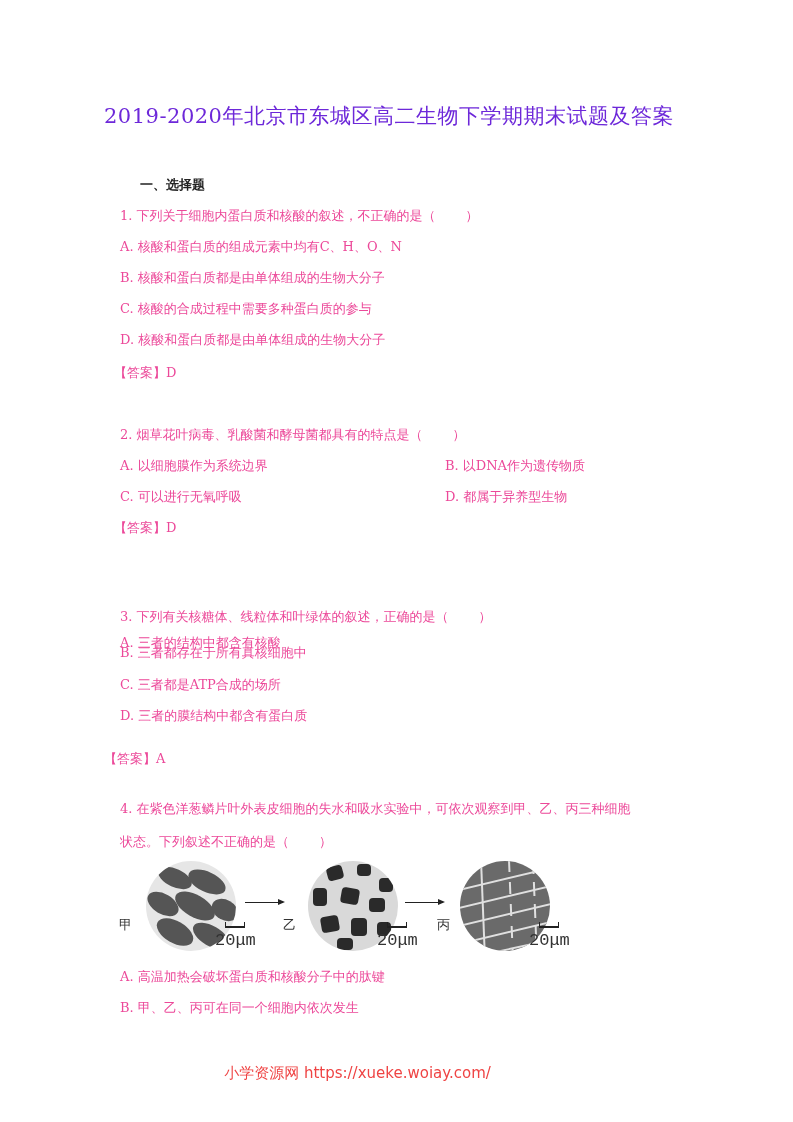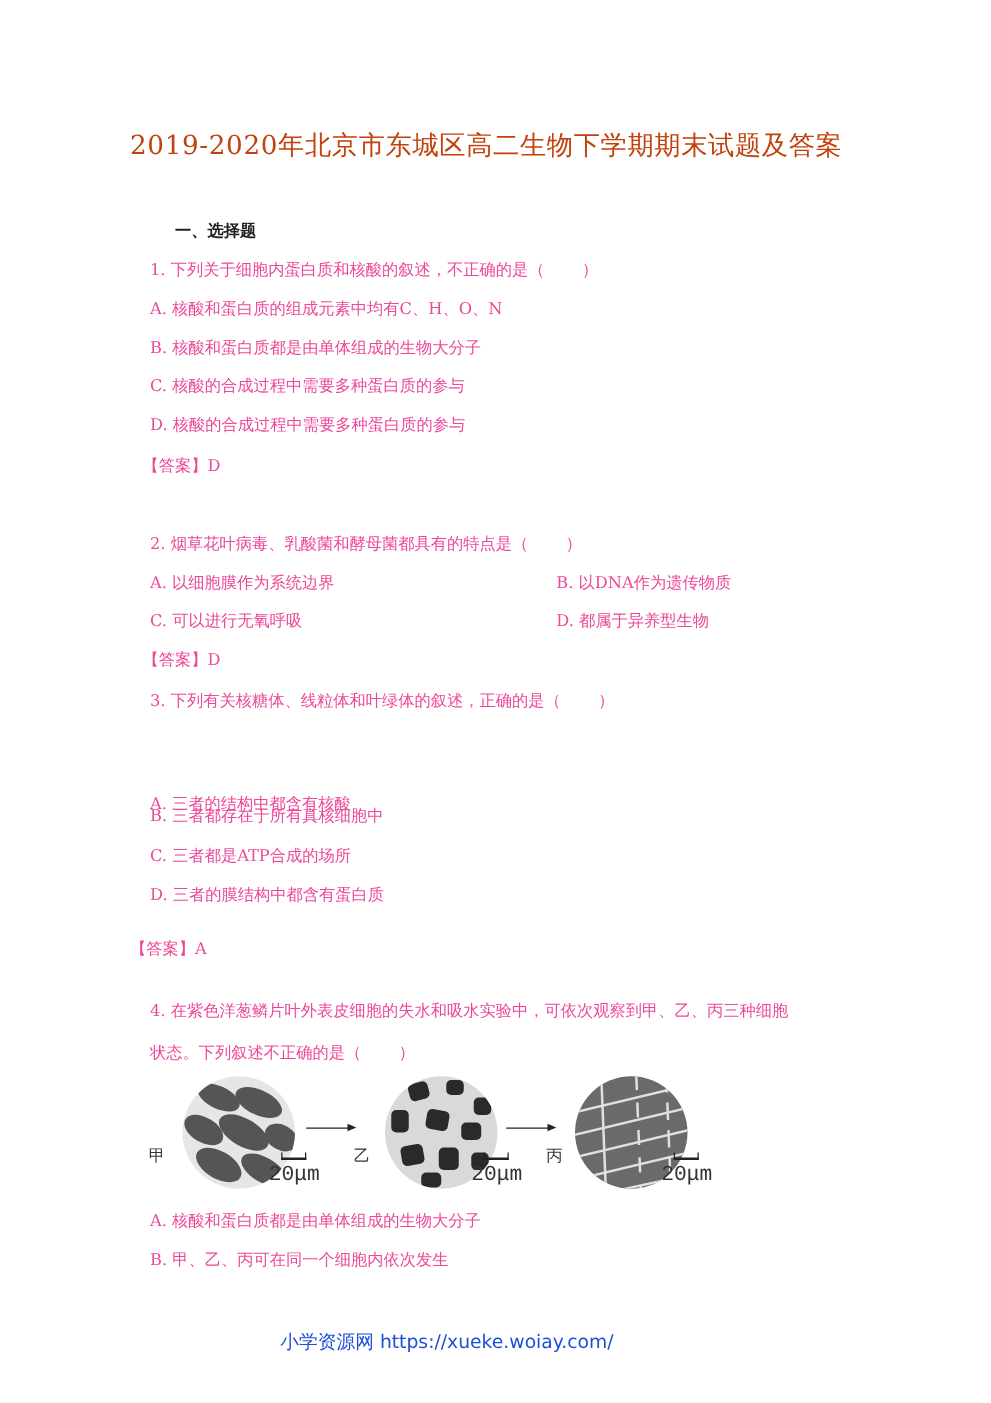--- a/index.html
+++ b/index.html
@@ -3,21 +3,21 @@
 <meta charset="utf-8">
 <style>
   html, body { margin: 0; padding: 0; background: #ffffff; }
   body {
     width: 793px; height: 1122px; position: relative; overflow: hidden;
     font-family: "DejaVu Serif", "Liberation Serif", serif;
     color: #2a2a2a;
   }
   .page-title {
     position: absolute; top: 102px; left: 0; width: 778px; text-align: center;
-    font-size: 21px; color: #c2410c; letter-spacing: 0.5px;
+    font-size: 21px; color: #6d28d9; letter-spacing: 0.5px;
   }
   .section-heading {
     position: absolute; left: 120px; top: 176px; font-size: 13px; font-weight: bold;
     font-family: "DejaVu Sans", "Liberation Sans", sans-serif; color: #222; margin-left: 20px;
   }
   .line { position: absolute; left: 120px; font-size: 13px; white-space: nowrap; color: #ec4899; }
   .line.right { left: 445px; }
   .paren-gap { display: inline-block; width: 30px; }
   .figure {
     position: absolute; left: 115px; top: 858px; width: 470px; height: 95px;
@@ -26,49 +26,49 @@
   .scale-text { position: absolute; font-size: 17px; color: #333; font-family: Liberation Mono, monospace; }
   .scale-bar { position: absolute; width: 18px; height: 4px; border-left: 1.5px solid #222; border-right: 1.5px solid #222; border-bottom: 2px solid #222; }
   .arrow { position: absolute; height: 1px; background: #222; }
   .arrow::after {
     content: ""; position: absolute; right: -2px; top: -3px;
     border-left: 7px solid #222; border-top: 3.5px solid transparent; border-bottom: 3.5px solid transparent;
   }
   .cell-img { position: absolute; width: 92px; height: 92px; }
   .footer {
     position: absolute; top: 1064px; left: 0; width: 715px; text-align: center;
-    font-family: "DejaVu Sans", "Liberation Sans", sans-serif; font-size: 15px; color: #1d4ed8;
+    font-family: "DejaVu Sans", "Liberation Sans", sans-serif; font-size: 15px; color: #ef4444;
   }
 </style>
 </head>
 <body>
 
 <div class="page-title">2019-2020年北京市东城区高二生物下学期期末试题及答案</div>
 
 <div class="section-heading">一、选择题</div>
 
 <div class="line" style="top:207px;">
   <span>1. 下列关于细胞内蛋白质和核酸的叙述，不正确的是（</span><span class="paren-gap"></span><span>）</span>
 </div>
 <div class="line" style="top:238px;">A. 核酸和蛋白质的组成元素中均有C、H、O、N</div>
 <div class="line" style="top:269px;">B. 核酸和蛋白质都是由单体组成的生物大分子</div>
 <div class="line" style="top:300px;">C. 核酸的合成过程中需要多种蛋白质的参与</div>
-<div class="line" style="top:331px;">D. 核酸的合成过程中需要多种蛋白质的参与</div>
+<div class="line" style="top:331px;">D. 核酸和蛋白质都是由单体组成的生物大分子</div>
 <div class="line" style="top:364px; left:114px;">【答案】D</div>
 
 <div class="line" style="top:426px;">
   <span>2. 烟草花叶病毒、乳酸菌和酵母菌都具有的特点是（</span><span class="paren-gap"></span><span>）</span>
 </div>
 <div class="line" style="top:457px;">A. 以细胞膜作为系统边界</div>
 <div class="line right" style="top:457px;">B. 以DNA作为遗传物质</div>
 <div class="line" style="top:488px;">C. 可以进行无氧呼吸</div>
 <div class="line right" style="top:488px;">D. 都属于异养型生物</div>
 <div class="line" style="top:519px; left:114px;">【答案】D</div>
 
-<div class="line" style="top:552px;">
+<div class="line" style="top:608px;">
   <span>3. 下列有关核糖体、线粒体和叶绿体的叙述，正确的是（</span><span class="paren-gap"></span><span>）</span>
 </div>
 <div class="line" style="top:613px;margin-top:21px;">A. 三者的结构中都含有核酸</div>
 <div class="line" style="top:644px;">B. 三者都存在于所有真核细胞中</div>
 <div class="line" style="top:676px;">C. 三者都是ATP合成的场所</div>
 <div class="line" style="top:707px;">D. 三者的膜结构中都含有蛋白质</div>
 <div class="line" style="top:738px; left:104px;margin-top:12px;">【答案】A</div>
 
 <div class="line" style="top:800px;">4. 在紫色洋葱鳞片叶外表皮细胞的失水和吸水实验中，可依次观察到甲、乙、丙三种细胞</div>
 <div class="line" style="top:833px;">
@@ -136,16 +136,16 @@
       <path d="M22 0 L26 100"></path>
       <path d="M50 0 L54 100" stroke-dasharray="12 10"></path>
       <path d="M74 0 L78 100" stroke-dasharray="14 8"></path>
     </g>
   </svg>
   <div class="fig-label" style="left:322px; top:58px;">丙</div>
   <div class="scale-bar" style="left:424px; top:64px;"></div>
   <div class="scale-text" style="left:414px; top:73px;">20μm</div>
 </div>
 
-<div class="line" style="top:968px;">A. 核酸和蛋白质都是由单体组成的生物大分子</div>
+<div class="line" style="top:968px;">A. 高温加热会破坏蛋白质和核酸分子中的肽键</div>
 <div class="line" style="top:999px;">B. 甲、乙、丙可在同一个细胞内依次发生</div>
 
 <div class="footer">小学资源网 https://xueke.woiay.com/</div>
 
 </body></html>

